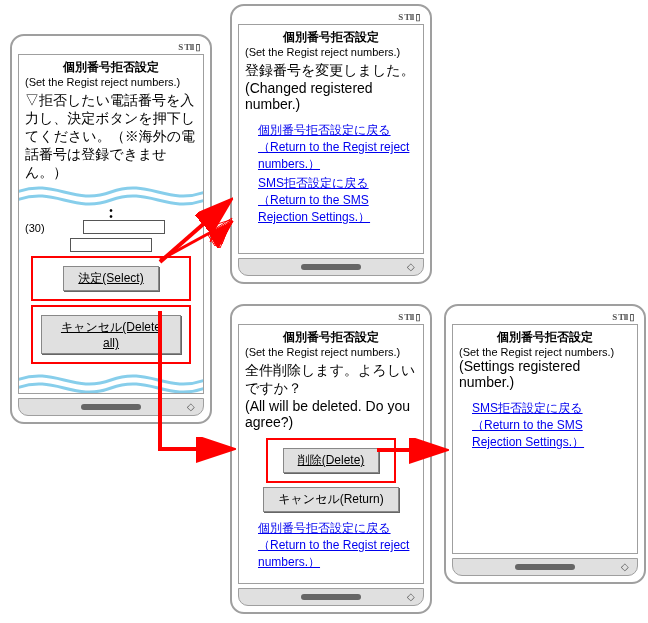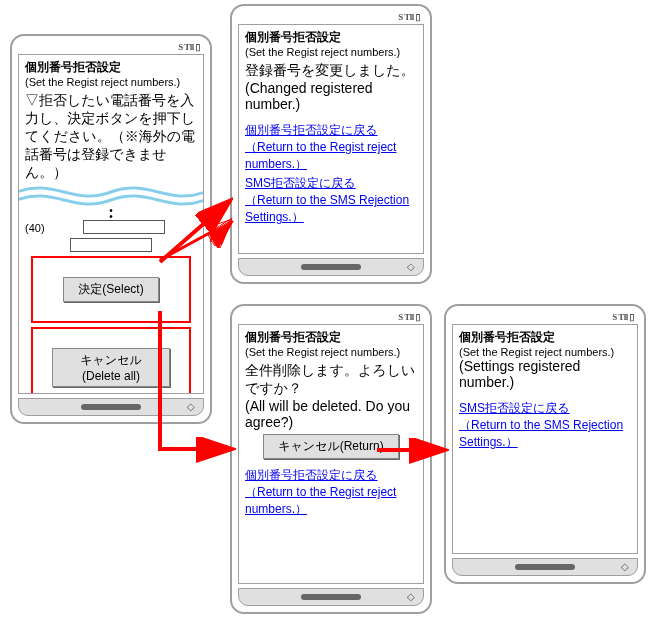--- a/index.html
+++ b/index.html
@@ -35,20 +35,21 @@
     font-weight: bold;
   }
   .screen {
     border: 1px solid #9F9F9F;
     flex: 1;
     padding: 4px 6px;
     position: relative;
     overflow: hidden;
   }
   .title {
+    text-align: center;
     font-size: 12px;
     font-weight: bold;
   }
   .subtitle {
     text-align: left;
     font-size: 11px;
   }
   .body-text {
     font-size: 14px;
     margin-top: 4px;
@@ -63,22 +64,23 @@
     display: block;
     margin: 8px auto;
     padding: 3px 14px;
     background: #E0E0E0;
     border: 1px solid #888;
     font-size: 12px;
     box-shadow: 1px 1px 0 #666;
   }
   .btn-frame {
     border: 2.5px solid #FF0000;
-    padding: 19px;
+    padding: 8px;
     margin: 4px 6px;
+    text-decoration: underline;
   }
   .btn-frame .btn { margin: 0 auto; }
   .home-bar {
     height: 16px;
     margin-top: 4px;
     background: #E0E0E0;
     border: 1px solid #9F9F9F;
     border-radius: 0 0 10px 10px;
     display: flex;
     align-items: center;
@@ -132,21 +134,21 @@
   }
   
   
   .arrow {
     position: absolute;
     stroke: #FF0000;
     fill: #FF0000;
     overflow: visible;
   }
 
-  .link-block { margin-top: 2px; }
+  .link-block { margin-top: 2px; margin-left: 13px; }
 </style>
 </head>
 <body>
 
 <div class="phone" style="left:10px; top:34px; height:390px;">
   <div class="status-bar">S Tll ▯</div>
   <div class="screen">
     <div class="title">個別番号拒否設定</div>
     <div class="subtitle">(Set the Regist reject numbers.)</div>
     <div class="body-text">▽拒否したい電話番号を入力し、決定ボタンを押下してください。（※海外の電話番号は登録できません。）</div>
@@ -154,21 +156,21 @@
     <div class="wave">
       <svg viewBox="0 0 200 26" preserveAspectRatio="none">
         <path d="M0,10 C40,-4 60,24 100,10 C140,-4 160,24 200,10" stroke="#87CEEB" stroke-width="3" fill="none"></path>
         <path d="M0,18 C40,4 60,32 100,18 C140,4 160,32 200,18" stroke="#87CEEB" stroke-width="3" fill="none"></path>
       </svg>
     </div>
 
     <div class="dot">•</div>
     <div class="dot">•</div>
     <div class="input-row" style="display:flex; align-items:center; justify-content:center; gap:6px;">
-      <span>(40)</span>
+      <span>(30)</span>
       <span class="input-small"></span>
     </div>
     <span class="input-small"></span>
 
     <div class="btn-frame">
       <button class="btn">決定(Select)</button>
     </div>
     <div class="btn-frame">
       <button class="btn">キャンセル(Delete all)</button>
     </div>
@@ -208,20 +210,23 @@
   </div>
 </div>
 
 <div class="phone" style="left:230px; top:304px; height:310px;">
   <div class="status-bar">S Tll ▯</div>
   <div class="screen">
     <div class="title">個別番号拒否設定</div>
     <div class="subtitle">(Set the Regist reject numbers.)</div>
     <div class="body-text">全件削除します。よろしいですか？</div>
     <div class="body-text" style="margin-top:0;">(All will be deleted. Do you agree?)</div>
+    <div class="btn-frame" style="width:110px; margin:8px auto 4px auto;">
+      <button class="btn">削除(Delete)</button>
+    </div>
     <button class="btn" style="margin-top:4px;">キャンセル(Return)</button>
     <div class="link-block" style="margin-top:6px;">
       <span class="link">個別番号拒否設定に戻る</span><br>
       <span class="link">（Return to the Regist reject numbers.）</span>
     </div>
   </div>
   <div class="home-bar">
     <span class="pill"></span>
     <span class="diamond">◇</span>
   </div>

